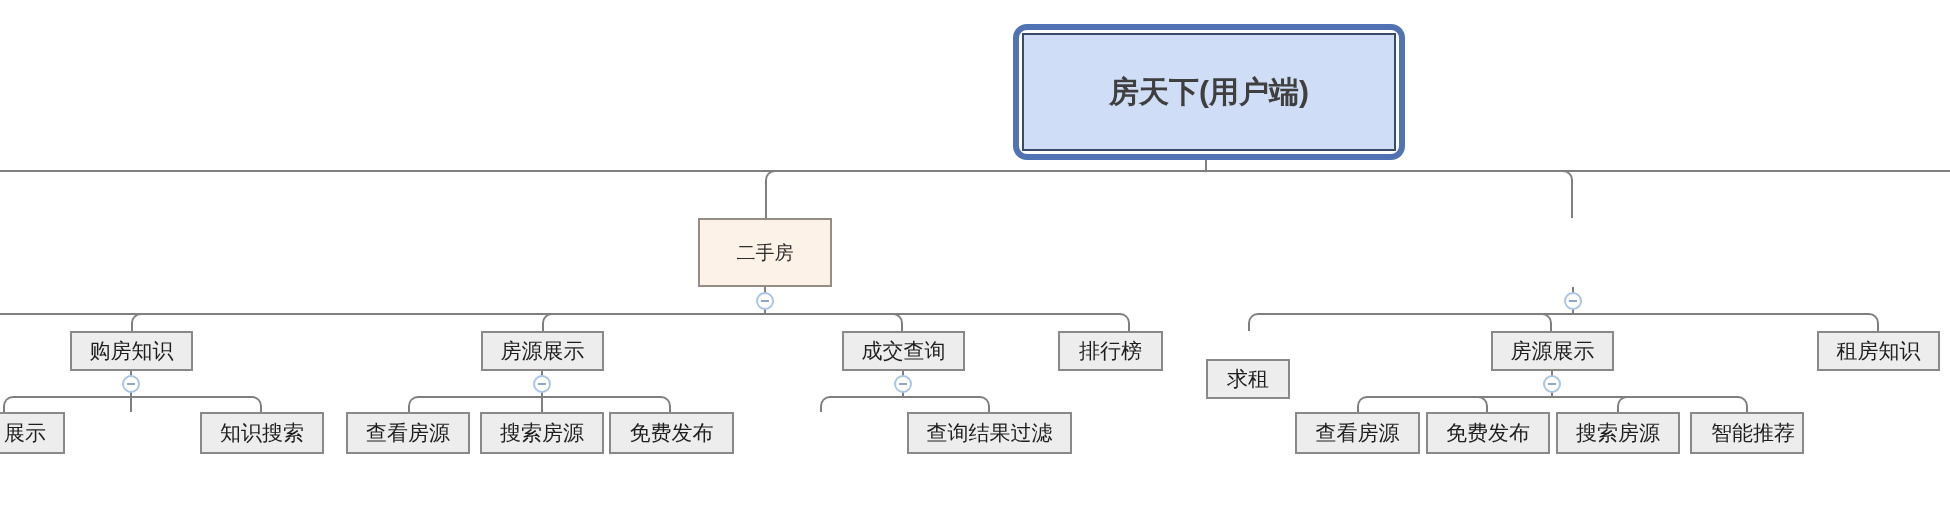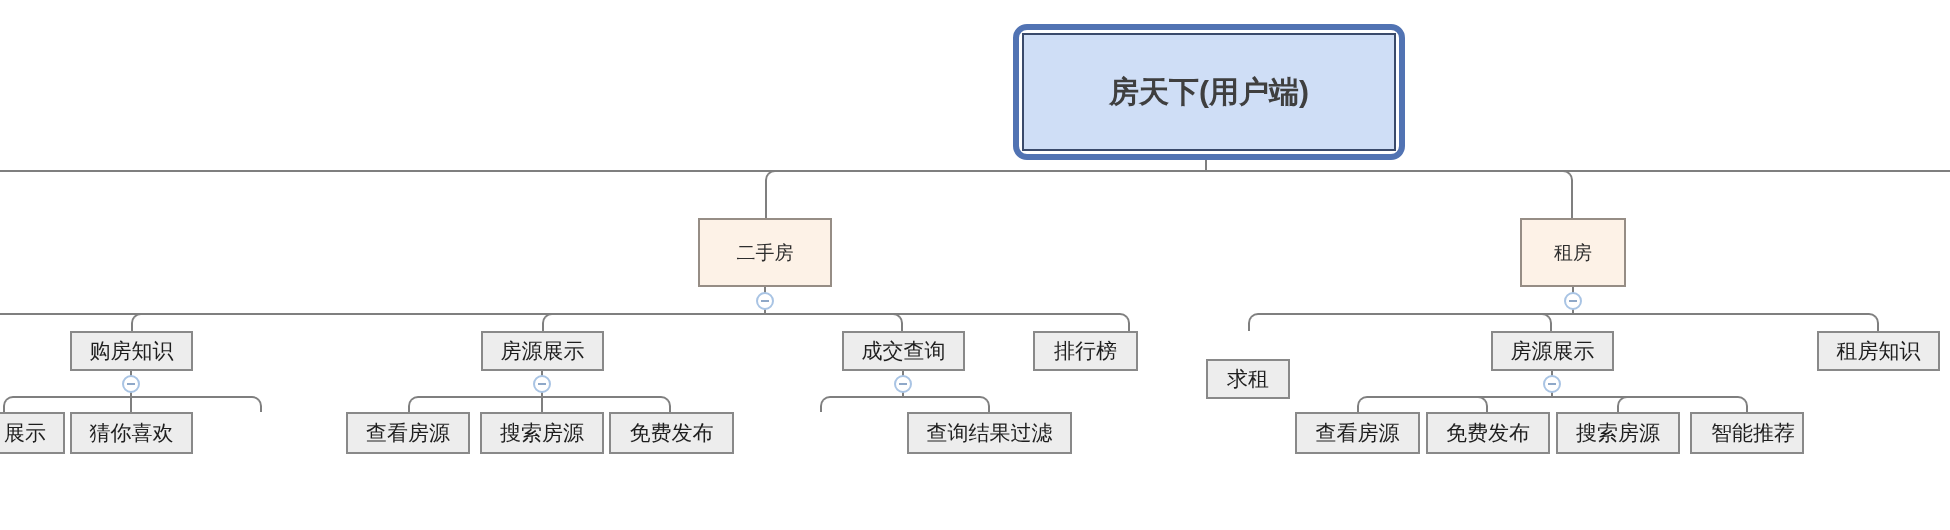--- a/index.html
+++ b/index.html
@@ -56,49 +56,46 @@
 
 <div id="canvas">
   <div class="root-outer">
     <div class="root-inner">
       <span>房天下(用户端)</span>
     </div>
   </div>
 <div class="node branch" style="left: 698px; top: 218px; width: 134px; height: 69px;">
       <span>二手房</span>
     </div>
-    <div class="node branch" style="left: 1520px; top: 218px; width: 106px; height: 69px;">
-      <span>租房</span>
-    </div>
     <div class="node plain" style="left: 70px; top: 331px; width: 123px; height: 40px;">
       <span>购房知识</span>
     </div>
     <div class="node plain" style="left: 481px; top: 331px; width: 123px; height: 40px;">
       <span>房源展示</span>
     </div>
     <div class="node plain" style="left: 842px; top: 331px; width: 123px; height: 40px;">
       <span>成交查询</span>
     </div>
-    <div class="node plain" style="left: 1033px; top: 331px; width: 105px; height: 40px;">
+    <div class="node plain" style="left: 1058px; top: 331px; width: 105px; height: 40px;">
       <span>排行榜</span>
     </div>
     <div class="node plain" style="left: 1206px; top: 331px; width: 84px; height: 40px; margin-top: 28px;">
       <span>求租</span>
     </div>
     <div class="node plain" style="left: 1491px; top: 331px; width: 123px; height: 40px;">
       <span>房源展示</span>
     </div>
     <div class="node plain" style="left: 1817px; top: 331px; width: 123px; height: 40px;">
       <span>租房知识</span>
     </div>
     <div class="node plain cut" style="left: -59px; top: 412px; width: 124px; height: 42px;">
       <span>展示</span>
     </div>
-    <div class="node plain" style="left: 70px; top: 412px; width: 123px; height: 42px;">
-      <span>猜你喜欢</span>
+    <div class="node plain" style="left: 200px; top: 412px; width: 124px; height: 42px;">
+      <span>知识搜索</span>
     </div>
     <div class="node plain" style="left: 346px; top: 412px; width: 124px; height: 42px;">
       <span>查看房源</span>
     </div>
     <div class="node plain" style="left: 480px; top: 412px; width: 124px; height: 42px;">
       <span>搜索房源</span>
     </div>
     <div class="node plain" style="left: 609px; top: 412px; width: 125px; height: 42px;">
       <span>免费发布</span>
     </div>

